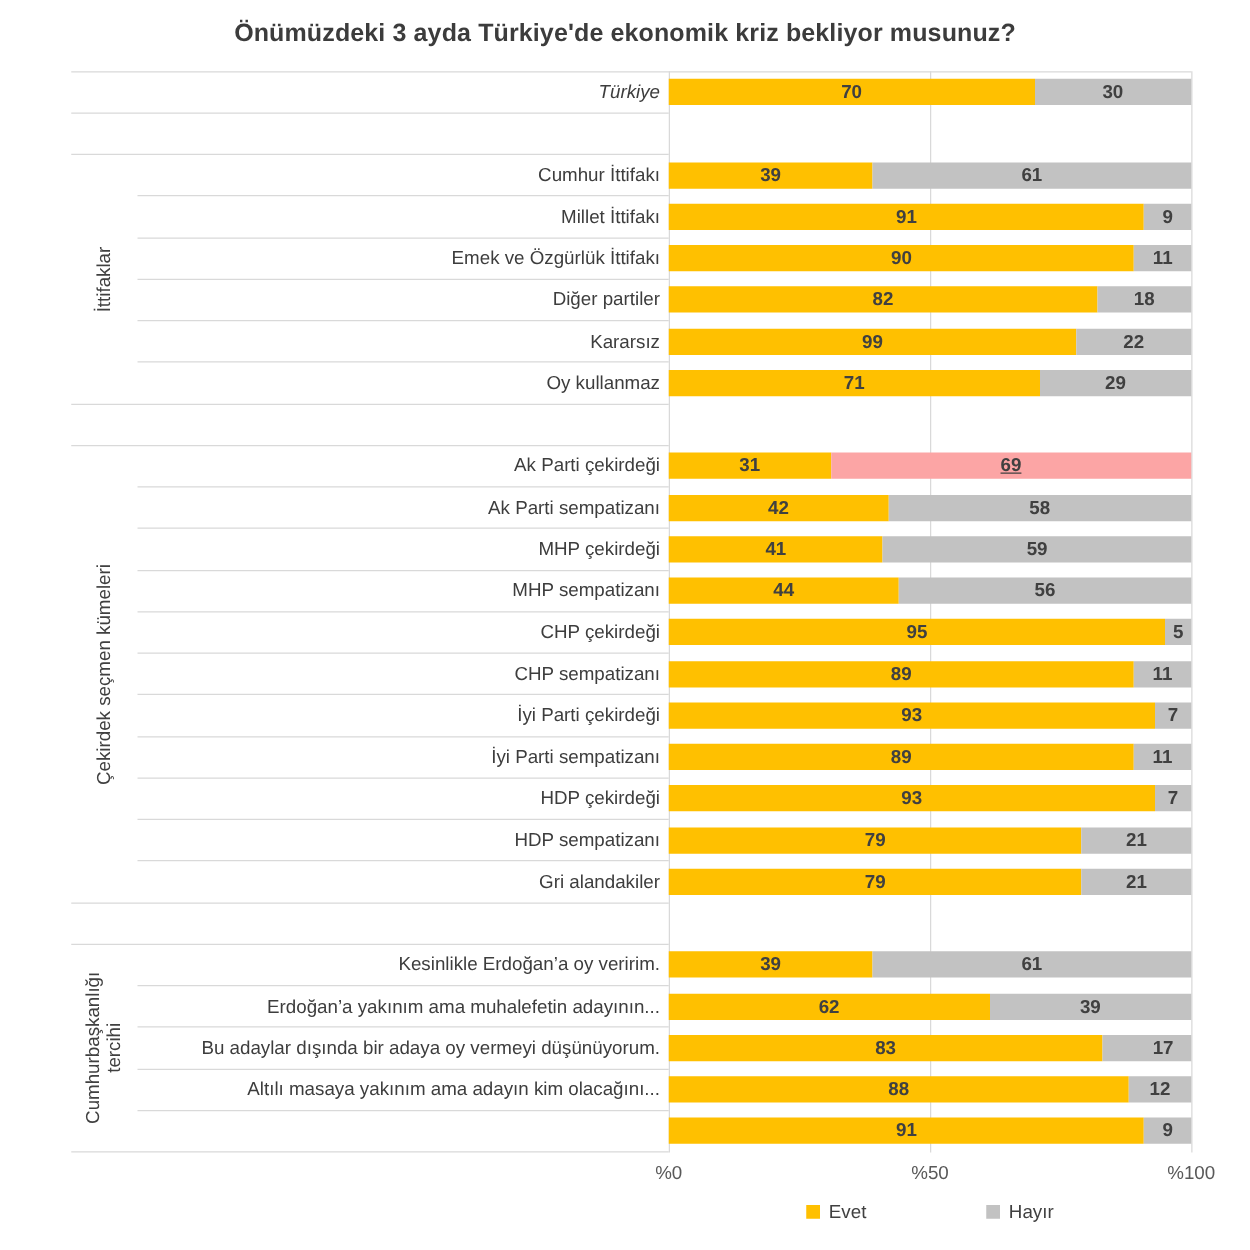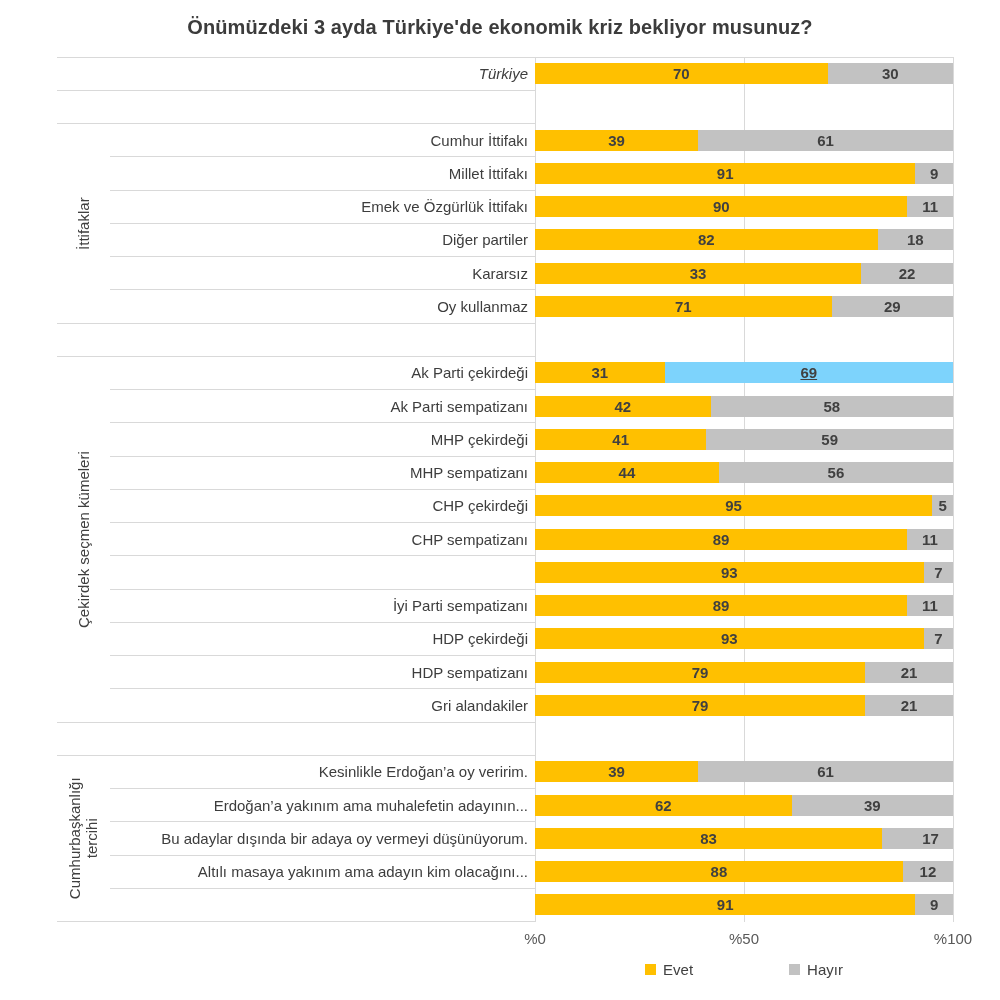--- a/index.html
+++ b/index.html
@@ -79,41 +79,41 @@
         <div class="seg" style="width: 82%; background: rgb(255, 192, 0);">
           <span>82</span>
         </div>
         <div class="seg" style="flex: 1 1 0%; background: rgb(194, 194, 194);">
           <span>18</span>
         </div>
       </div>
       <div class="cat-label" style="left: 115px; width: 413px; top: 256.5px; height: 33.25px; line-height: 33.25px;">Kararsız</div>
       <div class="bar-track" style="left: 535px; width: 418px; top: 262.625px; height: 21px;">
         <div class="seg" style="width: 78%; background: rgb(255, 192, 0);">
-          <span>33</span>
+          <span>99</span>
         </div>
         <div class="seg" style="flex: 1 1 0%; background: rgb(194, 194, 194);">
           <span>22</span>
         </div>
       </div>
       <div class="cat-label" style="left: 115px; width: 413px; top: 289.75px; height: 33.25px; line-height: 33.25px;">Oy kullanmaz</div>
       <div class="bar-track" style="left: 535px; width: 418px; top: 295.875px; height: 21px;">
         <div class="seg" style="width: 71%; background: rgb(255, 192, 0);">
           <span>71</span>
         </div>
         <div class="seg" style="flex: 1 1 0%; background: rgb(194, 194, 194);">
           <span>29</span>
         </div>
       </div>
       <div class="cat-label" style="left: 115px; width: 413px; top: 356.25px; height: 33.25px; line-height: 33.25px;">Ak Parti çekirdeği</div>
       <div class="bar-track" style="left: 535px; width: 418px; top: 362.375px; height: 21px;">
         <div class="seg" style="width: 31%; background: rgb(255, 192, 0);">
           <span>31</span>
         </div>
-        <div class="seg" style="flex: 1 1 0%; background: #7dd3fc; text-decoration: underline;">
+        <div class="seg" style="flex: 1 1 0%; background: #fca5a5; text-decoration: underline;">
           <span>69</span>
         </div>
       </div>
       <div class="cat-label" style="left: 115px; width: 413px; top: 389.5px; height: 33.25px; line-height: 33.25px;">Ak Parti sempatizanı</div>
       <div class="bar-track" style="left: 535px; width: 418px; top: 395.625px; height: 21px;">
         <div class="seg" style="width: 42%; background: rgb(255, 192, 0);">
           <span>42</span>
         </div>
         <div class="seg" style="flex: 1 1 0%; background: rgb(194, 194, 194);">
           <span>58</span>
@@ -148,20 +148,21 @@
       </div>
       <div class="cat-label" style="left: 115px; width: 413px; top: 522.5px; height: 33.25px; line-height: 33.25px;">CHP sempatizanı</div>
       <div class="bar-track" style="left: 535px; width: 418px; top: 528.625px; height: 21px;">
         <div class="seg" style="width: 89%; background: rgb(255, 192, 0);">
           <span>89</span>
         </div>
         <div class="seg" style="flex: 1 1 0%; background: rgb(194, 194, 194);">
           <span>11</span>
         </div>
       </div>
+      <div class="cat-label" style="left: 115px; width: 413px; top: 555.75px; height: 33.25px; line-height: 33.25px;">İyi Parti çekirdeği</div>
       <div class="bar-track" style="left: 535px; width: 418px; top: 561.875px; height: 21px;">
         <div class="seg" style="width: 93%; background: rgb(255, 192, 0);">
           <span>93</span>
         </div>
         <div class="seg" style="flex: 1 1 0%; background: rgb(194, 194, 194);">
           <span>7</span>
         </div>
       </div>
       <div class="cat-label" style="left: 115px; width: 413px; top: 589px; height: 33.25px; line-height: 33.25px;">İyi Parti sempatizanı</div>
       <div class="bar-track" style="left: 535px; width: 418px; top: 595.125px; height: 21px;">

